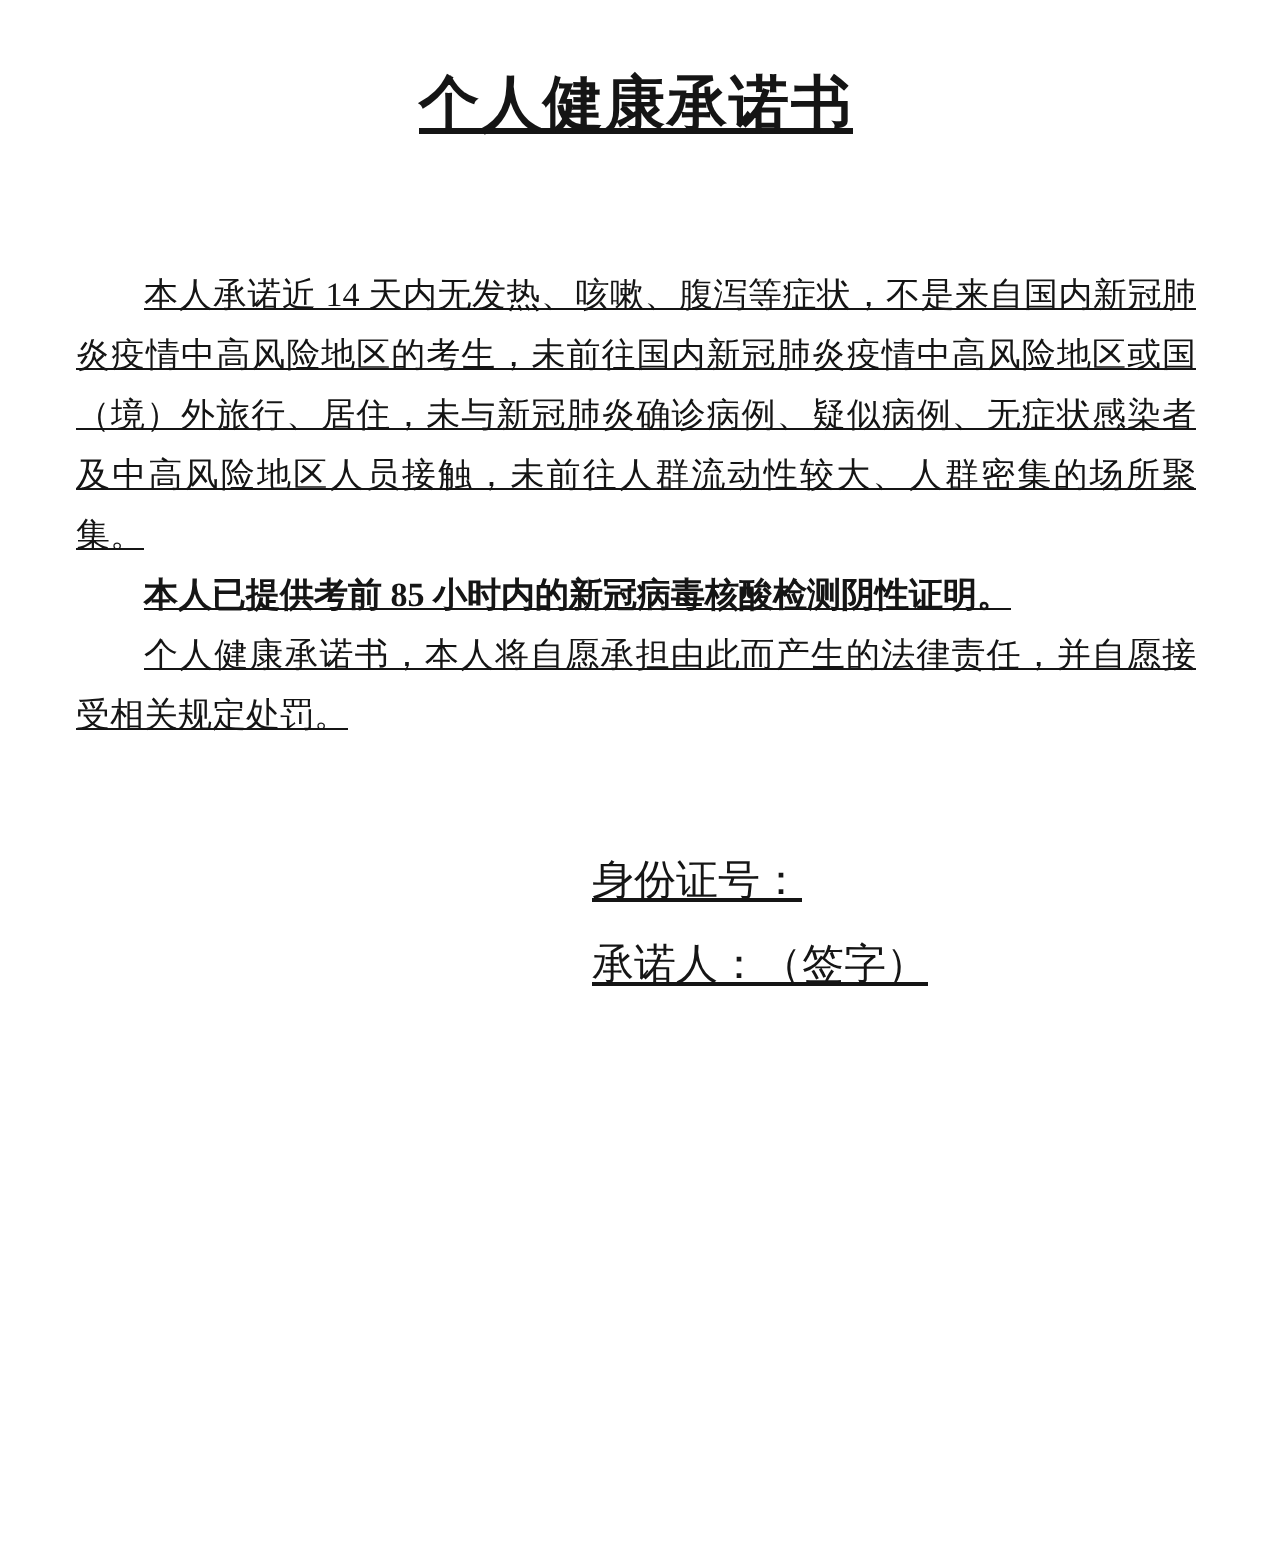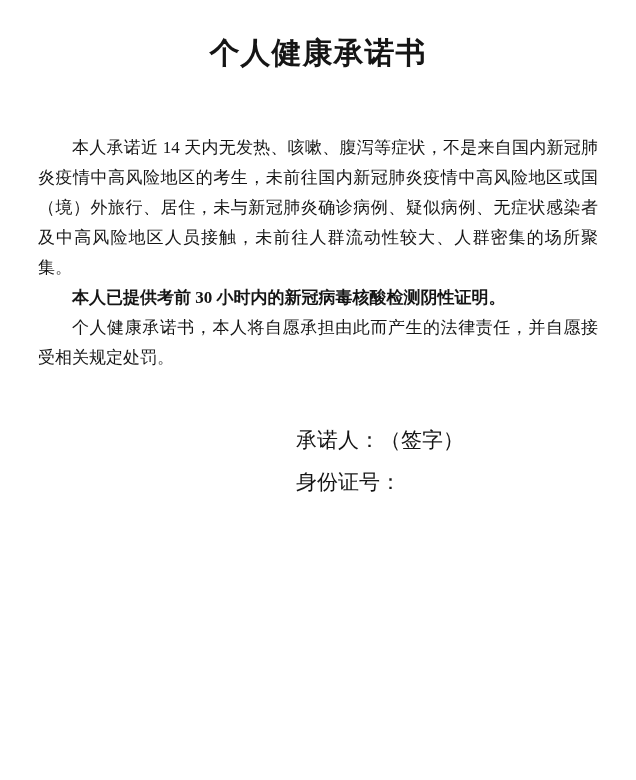--- a/index.html
+++ b/index.html
@@ -13,20 +13,21 @@
     color: #151515;
     font-family: "Liberation Serif", "DejaVu Serif", serif;
   }
   .page {
     position: relative;
     width: 636px;
     height: 780px;
     background: #ffffff;
     overflow: hidden;
     box-sizing: border-box;
+    text-decoration: underline;
   }
   .doc-title {
     margin: 0;
     padding-top: 33px;
     text-align: center;
     font-size: 30px;
     line-height: 40px;
     font-weight: 700;
     letter-spacing: 1px;
   }
@@ -65,22 +66,22 @@
 </style>
 </head>
 <body>
 
 <div class="page">
 
   <h1 class="doc-title">个人健康承诺书</h1>
 
   <div class="doc-body">
     <p class="para">本人承诺近 14 天内无发热、咳嗽、腹泻等症状，不是来自国内新冠肺炎疫情中高风险地区的考生，未前往国内新冠肺炎疫情中高风险地区或国（境）外旅行、居住，未与新冠肺炎确诊病例、疑似病例、无症状感染者及中高风险地区人员接触，未前往人群流动性较大、人群密集的场所聚集。</p>
-    <p class="para bold">本人已提供考前 30 小时内的新冠病毒核酸检测阴性证明。</p>
+    <p class="para bold">本人已提供考前 85 小时内的新冠病毒核酸检测阴性证明。</p>
     <p class="para">个人健康承诺书，本人将自愿承担由此而产生的法律责任，并自愿接受相关规定处罚。</p>
   </div>
 
   <div class="signature-block">
+    <p class="sig-line">身份证号：</p>
     <p class="sig-line">承诺人：（签字）</p>
-    <p class="sig-line">身份证号：</p>
   </div>
 
 </div>
 
 </body></html>

